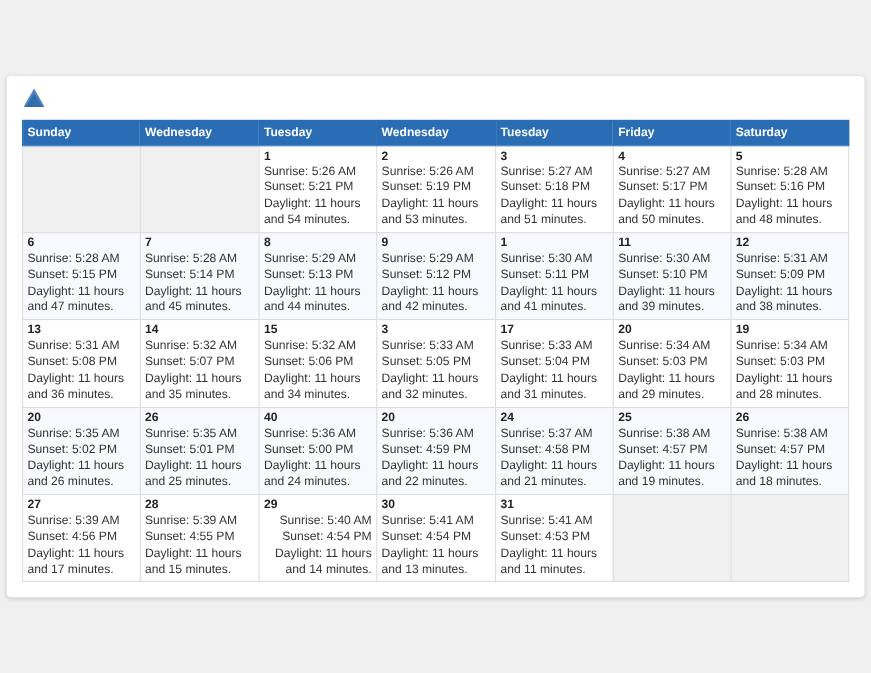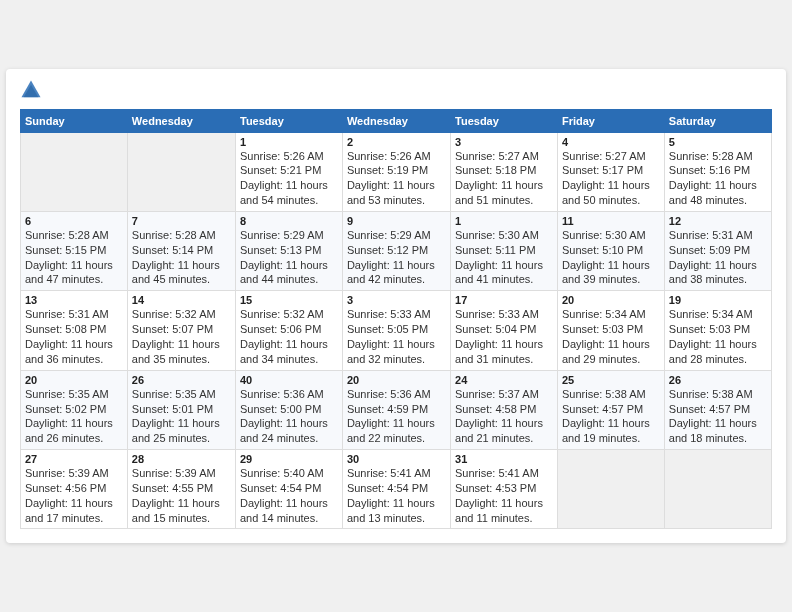--- a/index.html
+++ b/index.html
@@ -342,21 +342,21 @@
           </td>
           <td>
             <div class="day-number">28</div>
             <div class="day-detail" style="white-space: pre-line;">Sunrise: 5:39 AM
 Sunset: 4:55 PM
 Daylight: 11 hours
 and 15 minutes.</div>
           </td>
           <td>
             <div class="day-number">29</div>
-            <div class="day-detail" style="white-space: pre-line;">Sunrise: 5:40 AM
+            <div class="day-detail" style="white-space: pre-line; text-align: right;">Sunrise: 5:40 AM
 Sunset: 4:54 PM
 Daylight: 11 hours
 and 14 minutes.</div>
           </td>
           <td>
             <div class="day-number">30</div>
             <div class="day-detail" style="white-space: pre-line;">Sunrise: 5:41 AM
 Sunset: 4:54 PM
 Daylight: 11 hours
 and 13 minutes.</div>

